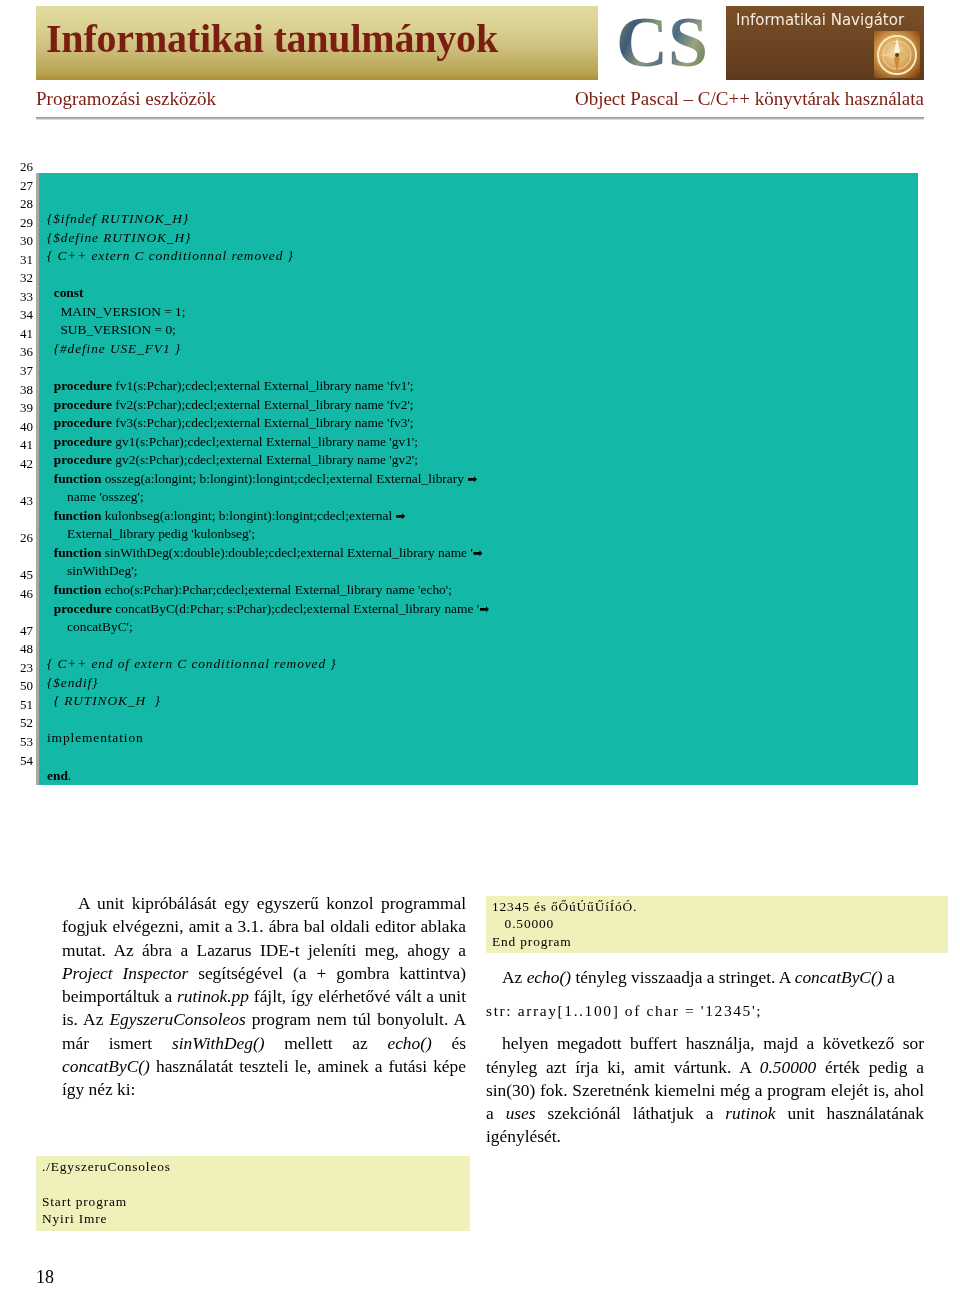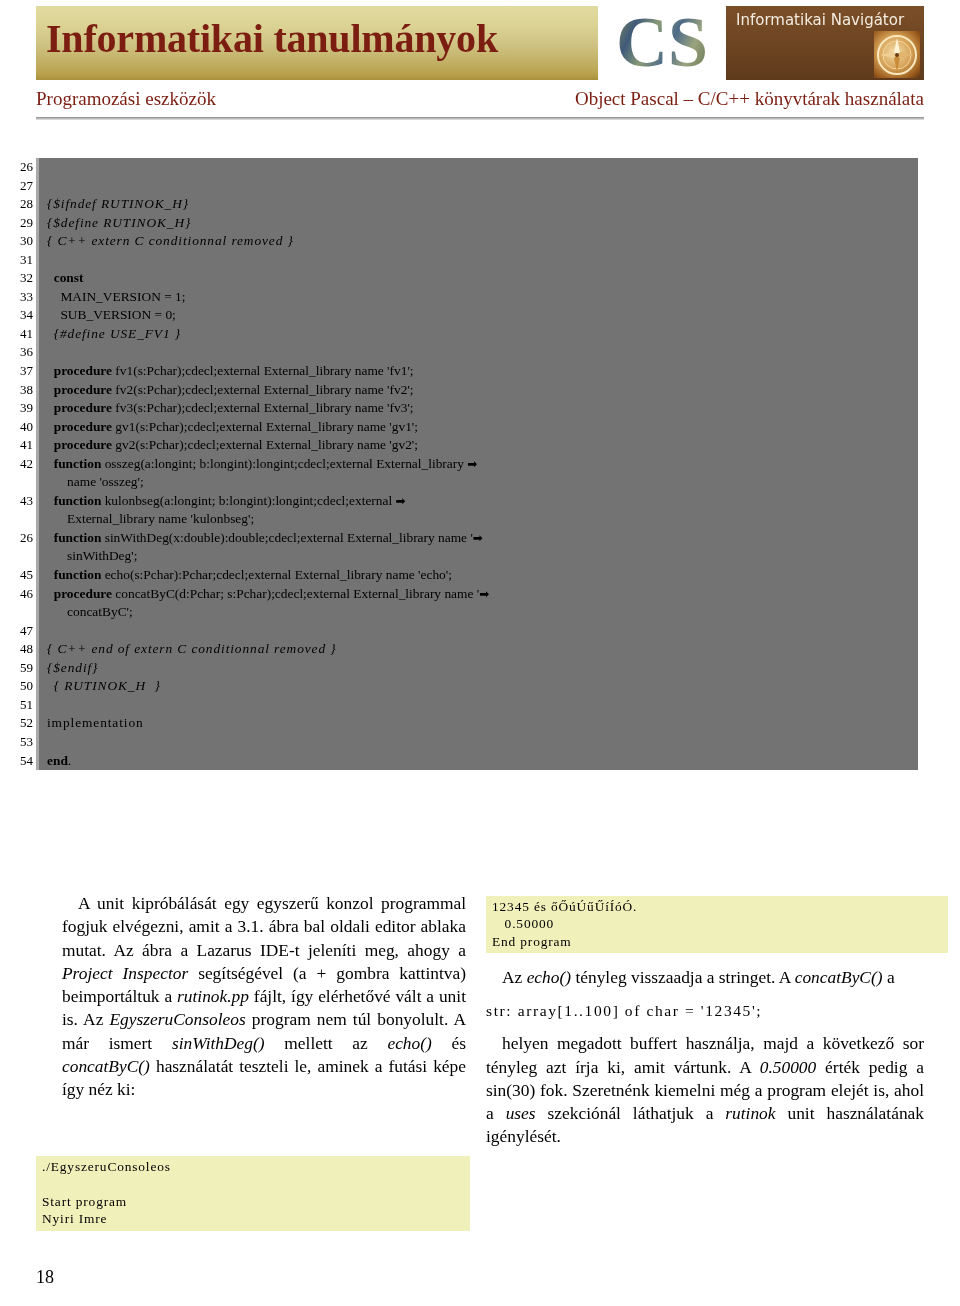--- a/index.html
+++ b/index.html
@@ -146,23 +146,23 @@
     font-size: 13px;
     color: #000;
   }
   .listing-gutter div {
     height: 18.55px;
     line-height: 18.55px;
   }
   .listing-body {
     position: absolute;
     left: 36px;
-    top: 0px;
+    top: 15px;
     width: 882px;
-    background: #737373;
+    background: #14b8a6;
     border-left: 3px solid #a8a8a8;
     box-sizing: border-box;
     padding: 0 0 0 8px;
   }
   .cline {
     height: 18.55px;
     line-height: 18.55px;
     white-space: pre;
     font-family: "Liberation Serif", "DejaVu Serif", serif;
   }
@@ -308,21 +308,21 @@
     <div style="height:18.55px"></div>
     <div>43</div>
     <div style="height:18.55px"></div>
     <div>26</div>
     <div style="height:18.55px"></div>
     <div>45</div>
     <div>46</div>
     <div style="height:18.55px"></div>
     <div>47</div>
     <div>48</div>
-    <div>59</div>
+    <div>23</div>
     <div>50</div>
     <div>51</div>
     <div>52</div>
     <div>53</div>
     <div>54</div>
   </div>
 
   <div class="listing-body">
     <div class="cline blank">&nbsp;</div>
     <div class="cline blank">&nbsp;</div>
@@ -336,21 +336,21 @@
     <div class="cline">  <span class="cmt mono-ident">{#define USE_FV1 }</span></div>
     <div class="cline blank">&nbsp;</div>
     <div class="cline">  <span class="kw">procedure</span> fv1(s:Pchar);cdecl;external External_library name 'fv1';</div>
     <div class="cline">  <span class="kw">procedure</span> fv2(s:Pchar);cdecl;external External_library name 'fv2';</div>
     <div class="cline">  <span class="kw">procedure</span> fv3(s:Pchar);cdecl;external External_library name 'fv3';</div>
     <div class="cline">  <span class="kw">procedure</span> gv1(s:Pchar);cdecl;external External_library name 'gv1';</div>
     <div class="cline">  <span class="kw">procedure</span> gv2(s:Pchar);cdecl;external External_library name 'gv2';</div>
     <div class="cline">  <span class="kw">function</span> osszeg(a:longint; b:longint):longint;cdecl;external External_library <span class="cont-arrow">➡</span></div>
     <div class="cline">      name 'osszeg';</div>
     <div class="cline">  <span class="kw">function</span> kulonbseg(a:longint; b:longint):longint;cdecl;external <span class="cont-arrow">➡</span></div>
-    <div class="cline">      External_library name 'kulonbseg';</div>
+    <div class="cline">      External_library pedig 'kulonbseg';</div>
     <div class="cline">  <span class="kw">function</span> sinWithDeg(x:double):double;cdecl;external External_library name '<span class="cont-arrow">➡</span></div>
     <div class="cline">      sinWithDeg';</div>
     <div class="cline">  <span class="kw">function</span> echo(s:Pchar):Pchar;cdecl;external External_library name 'echo';</div>
     <div class="cline">  <span class="kw">procedure</span> concatByC(d:Pchar; s:Pchar);cdecl;external External_library name '<span class="cont-arrow">➡</span></div>
     <div class="cline">      concatByC';</div>
     <div class="cline blank">&nbsp;</div>
     <div class="cline"><span class="cmt mono-ident">{ C++ end of extern C conditionnal removed }</span></div>
     <div class="cline"><span class="cmt mono-ident">{$endif}</span></div>
     <div class="cline">  <span class="cmt mono-ident">{ RUTINOK_H  }</span></div>
     <div class="cline blank">&nbsp;</div>

